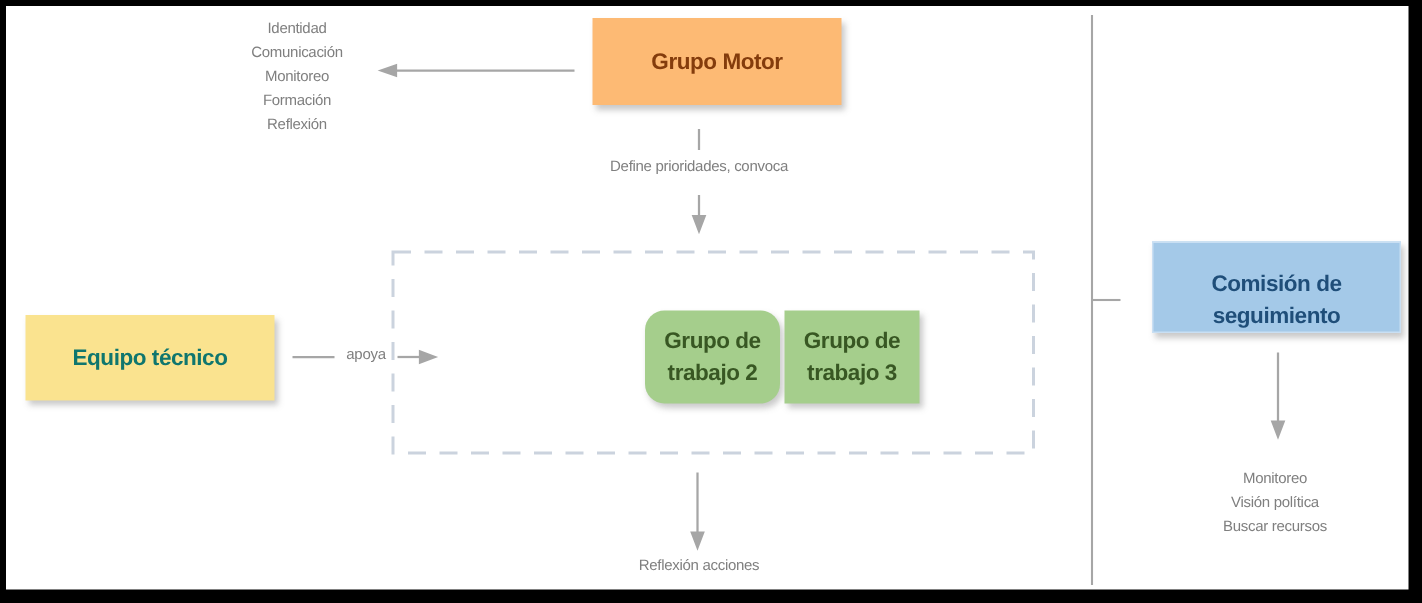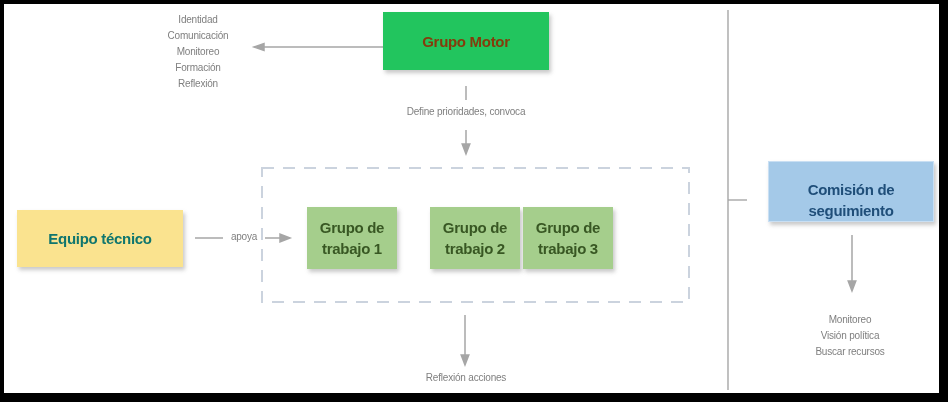--- a/index.html
+++ b/index.html
@@ -31,26 +31,26 @@
     align-items: center;
     justify-content: center;
     text-align: center;
     font-weight: bold;
     font-size: 15px;
     letter-spacing: -0.3px;
     line-height: 1.4;
     box-shadow: 2px 3px 4px rgba(100,100,100,0.35);
     box-sizing: border-box;
   }
-  .box-orange { left: 379px; top: 8px;  width: 166px; height: 58px; background: #22c55e; color: #843C0C; }
+  .box-orange { left: 391px; top: 8px;  width: 166px; height: 58px; background: #fdba74; color: #843C0C; }
   .box-yellow { left: 13px;  top: 206px; width: 166px; height: 57px; background: #FAE38F; color: #0f766e; }
   .box-green  { top: 203px; width: 90px; height: 62px; background: #A5CE8C; color: #385723; }
   .box-green .label { max-width: 74px; }
   .wg1 { left: 303px; }
-  .wg2 { left: 426px; }
+  .wg2 { left: 426px; border-radius: 13px; }
   .wg3 { left: 519px; }
   .box-blue { left: 764px; top: 157px; width: 166px; height: 61px; background: #A4C9E8; color: #1F4E79; border: 1px solid #C9DFF3; }
   .box-blue .label { max-width: 112px; margin-top: 16px; }
 
   .muted {
     position: absolute;
     color: #7F7F7F;
     font-size: 10px;
     line-height: 16px;
     text-align: center;
@@ -116,23 +116,20 @@
     </div>
 
     <div class="muted lbl-define">Define prioridades, convoca</div>
 
     <div class="box box-yellow">
       <span class="label">Equipo técnico</span>
     </div>
 
     <div class="muted lbl-apoya">apoya</div>
 
-    <div class="box box-green wg1">
-      <span class="label">Grupo de trabajo 1</span>
-    </div>
     <div class="box box-green wg2">
       <span class="label">Grupo de trabajo 2</span>
     </div>
     <div class="box box-green wg3">
       <span class="label">Grupo de trabajo 3</span>
     </div>
 
     <div class="muted lbl-ejecucion">Reflexión acciones</div>
 
     <div class="box box-blue">

